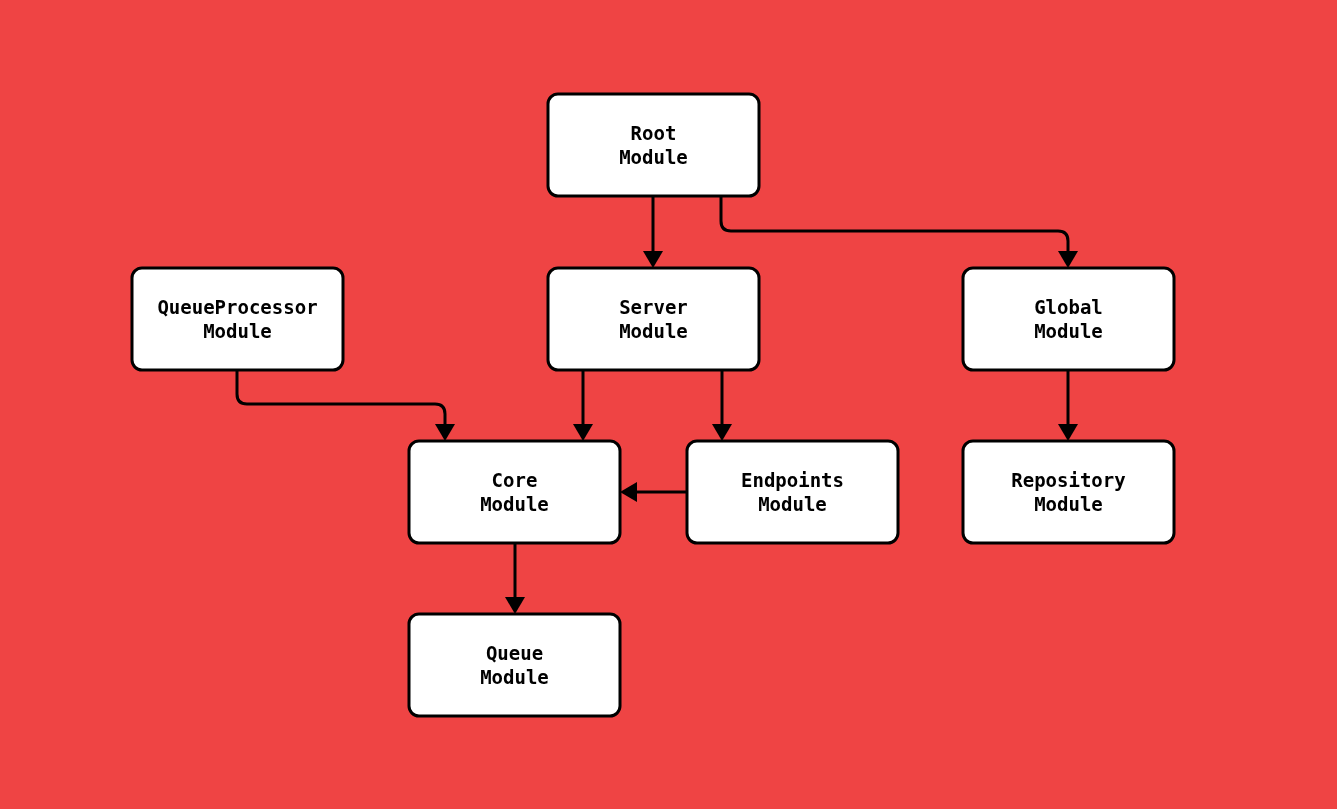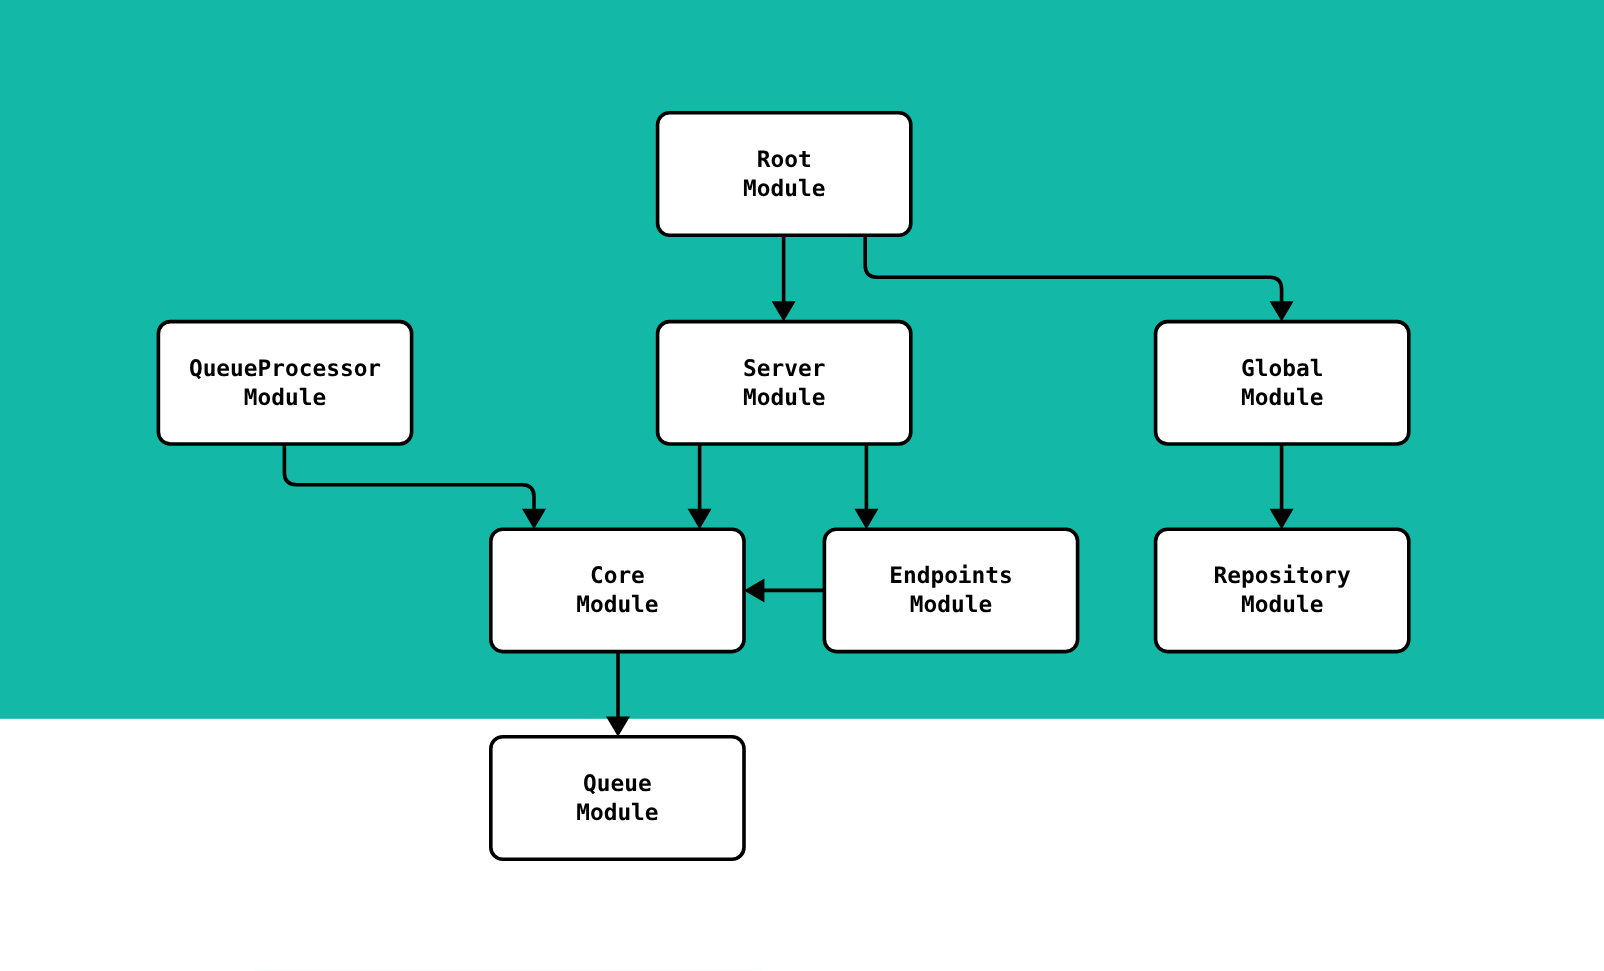--- a/index.html
+++ b/index.html
@@ -10,22 +10,22 @@
   }
   body {
     width: 1337px;
     height: 809px;
     overflow: hidden;
     font-family: "DejaVu Sans Mono", "Liberation Mono", monospace;
   }
   #diagram-root {
     position: relative;
     width: 1337px;
-    height: 599px;
-    background: #14b8a6;
+    height: 809px;
+    background: #ef4444;
   }
   svg#diagram-canvas {
     display: block;
     width: 1337px;
     height: 809px;
   }
   .node-box {
     fill: #ffffff;
     stroke: #000000;
     stroke-width: 3;

